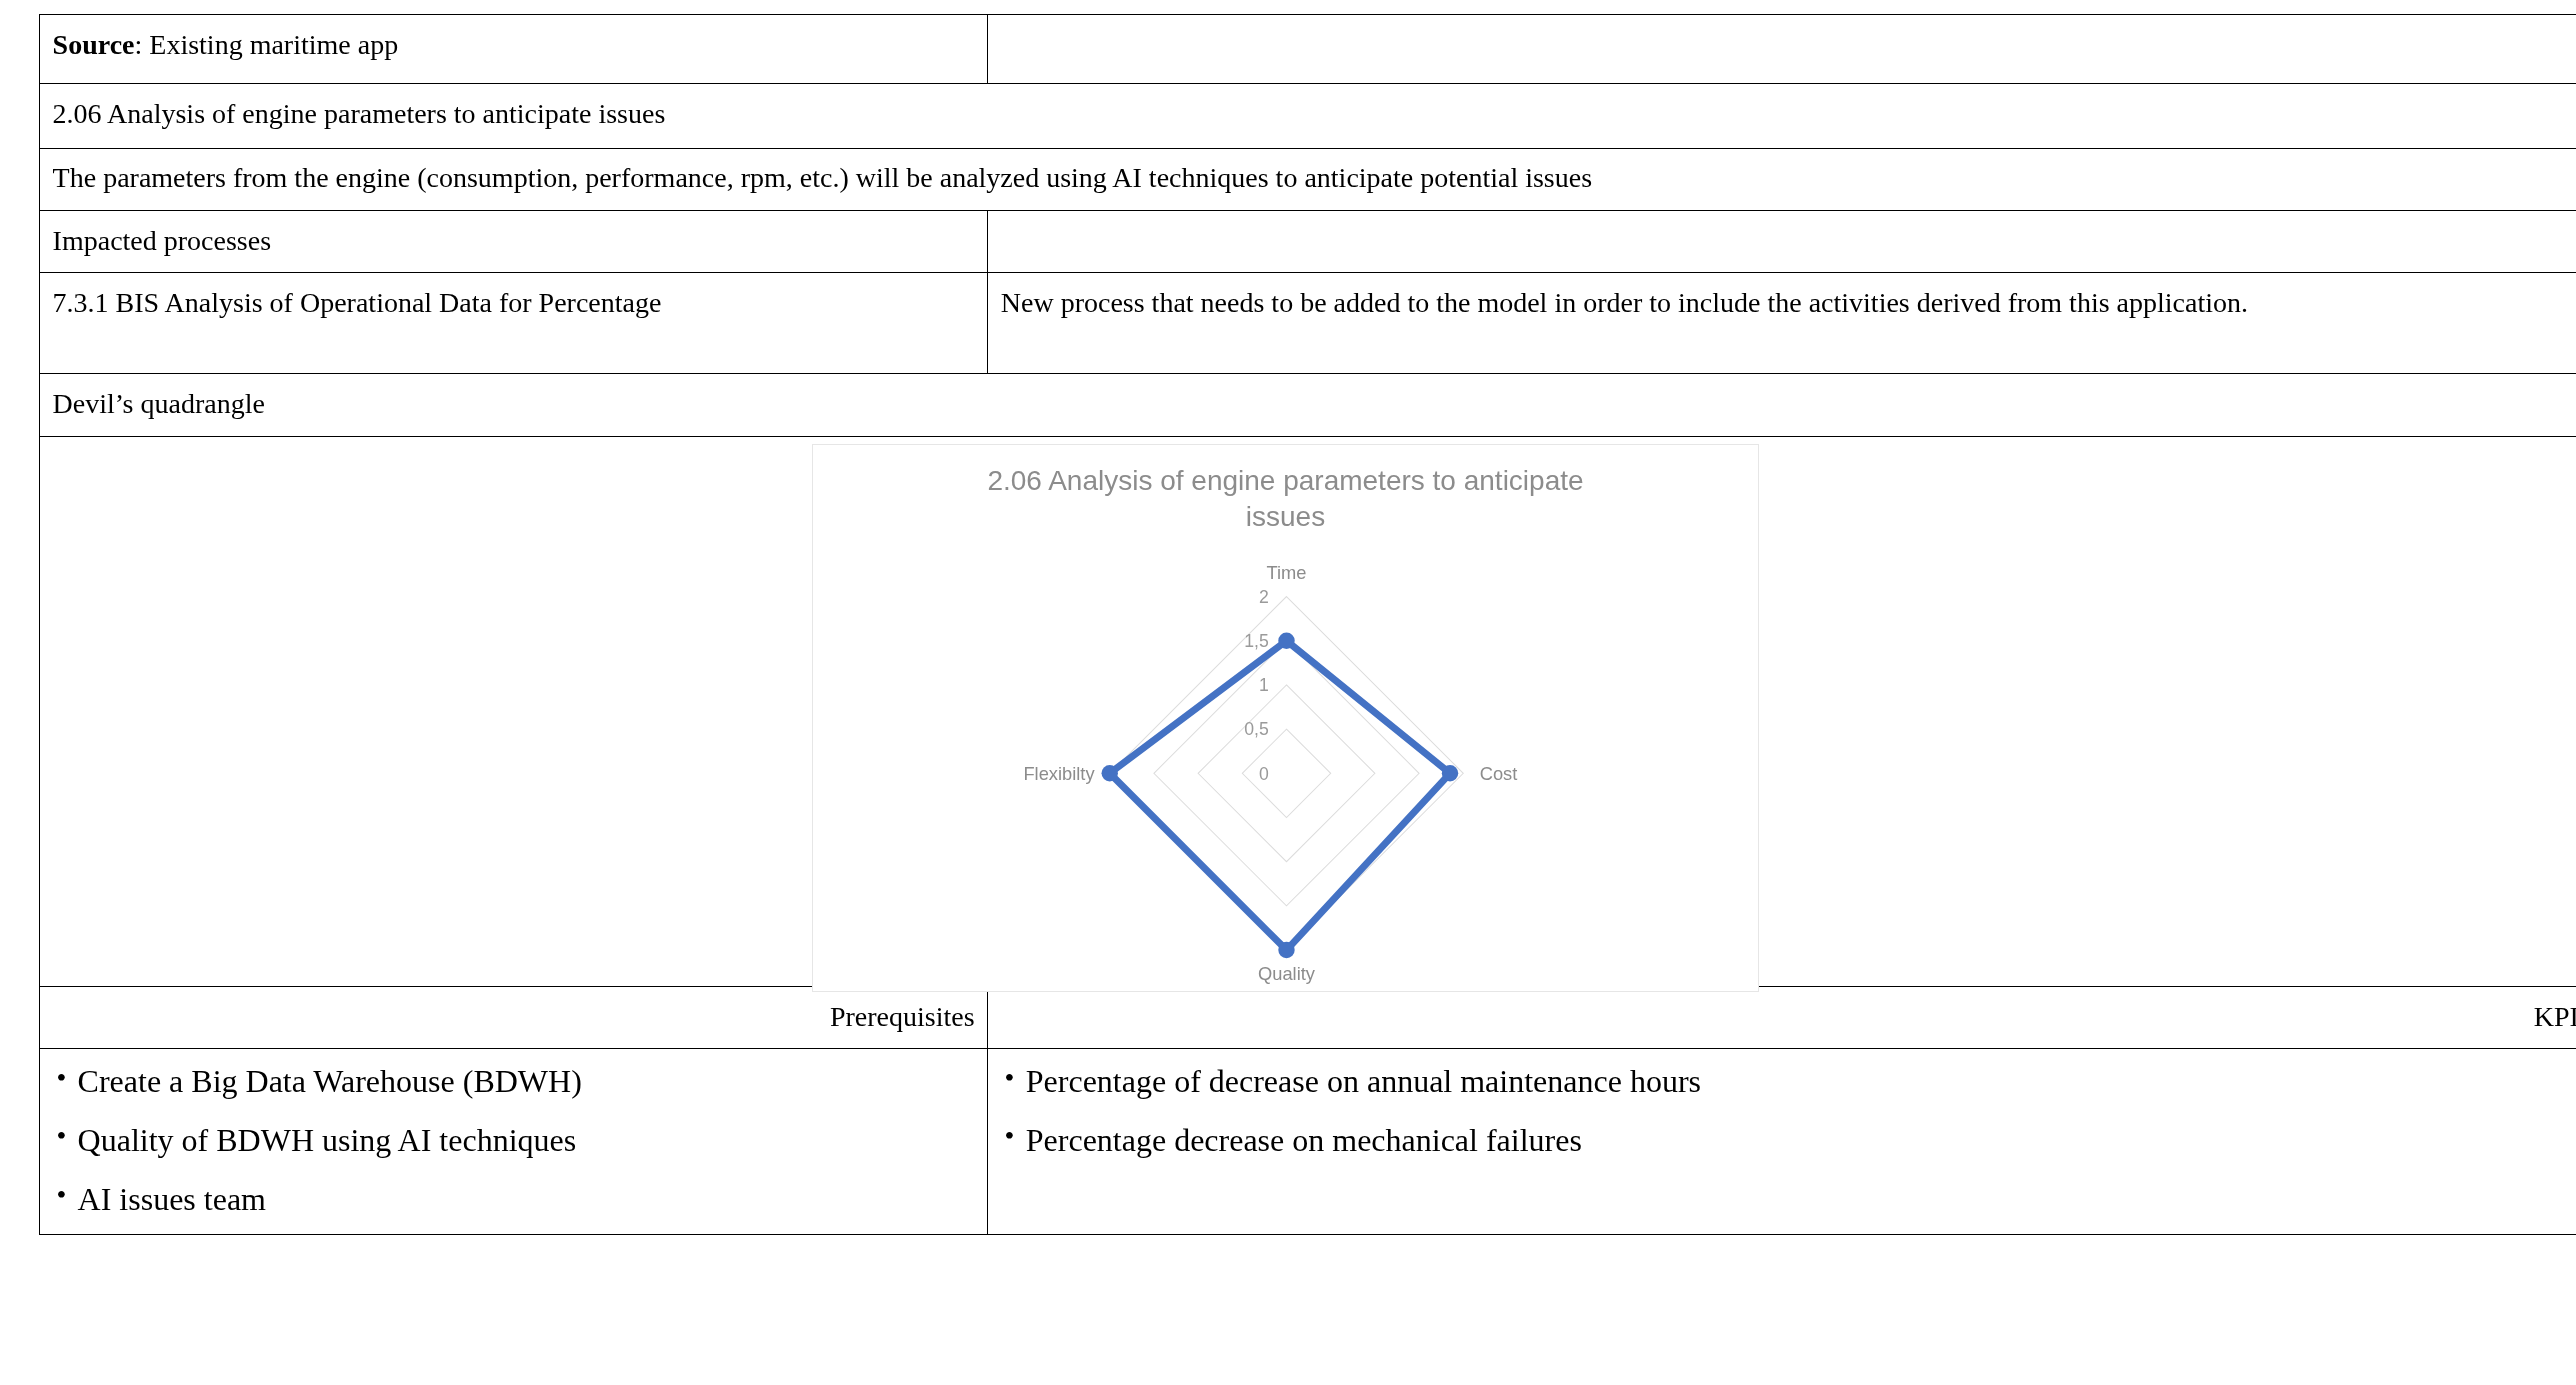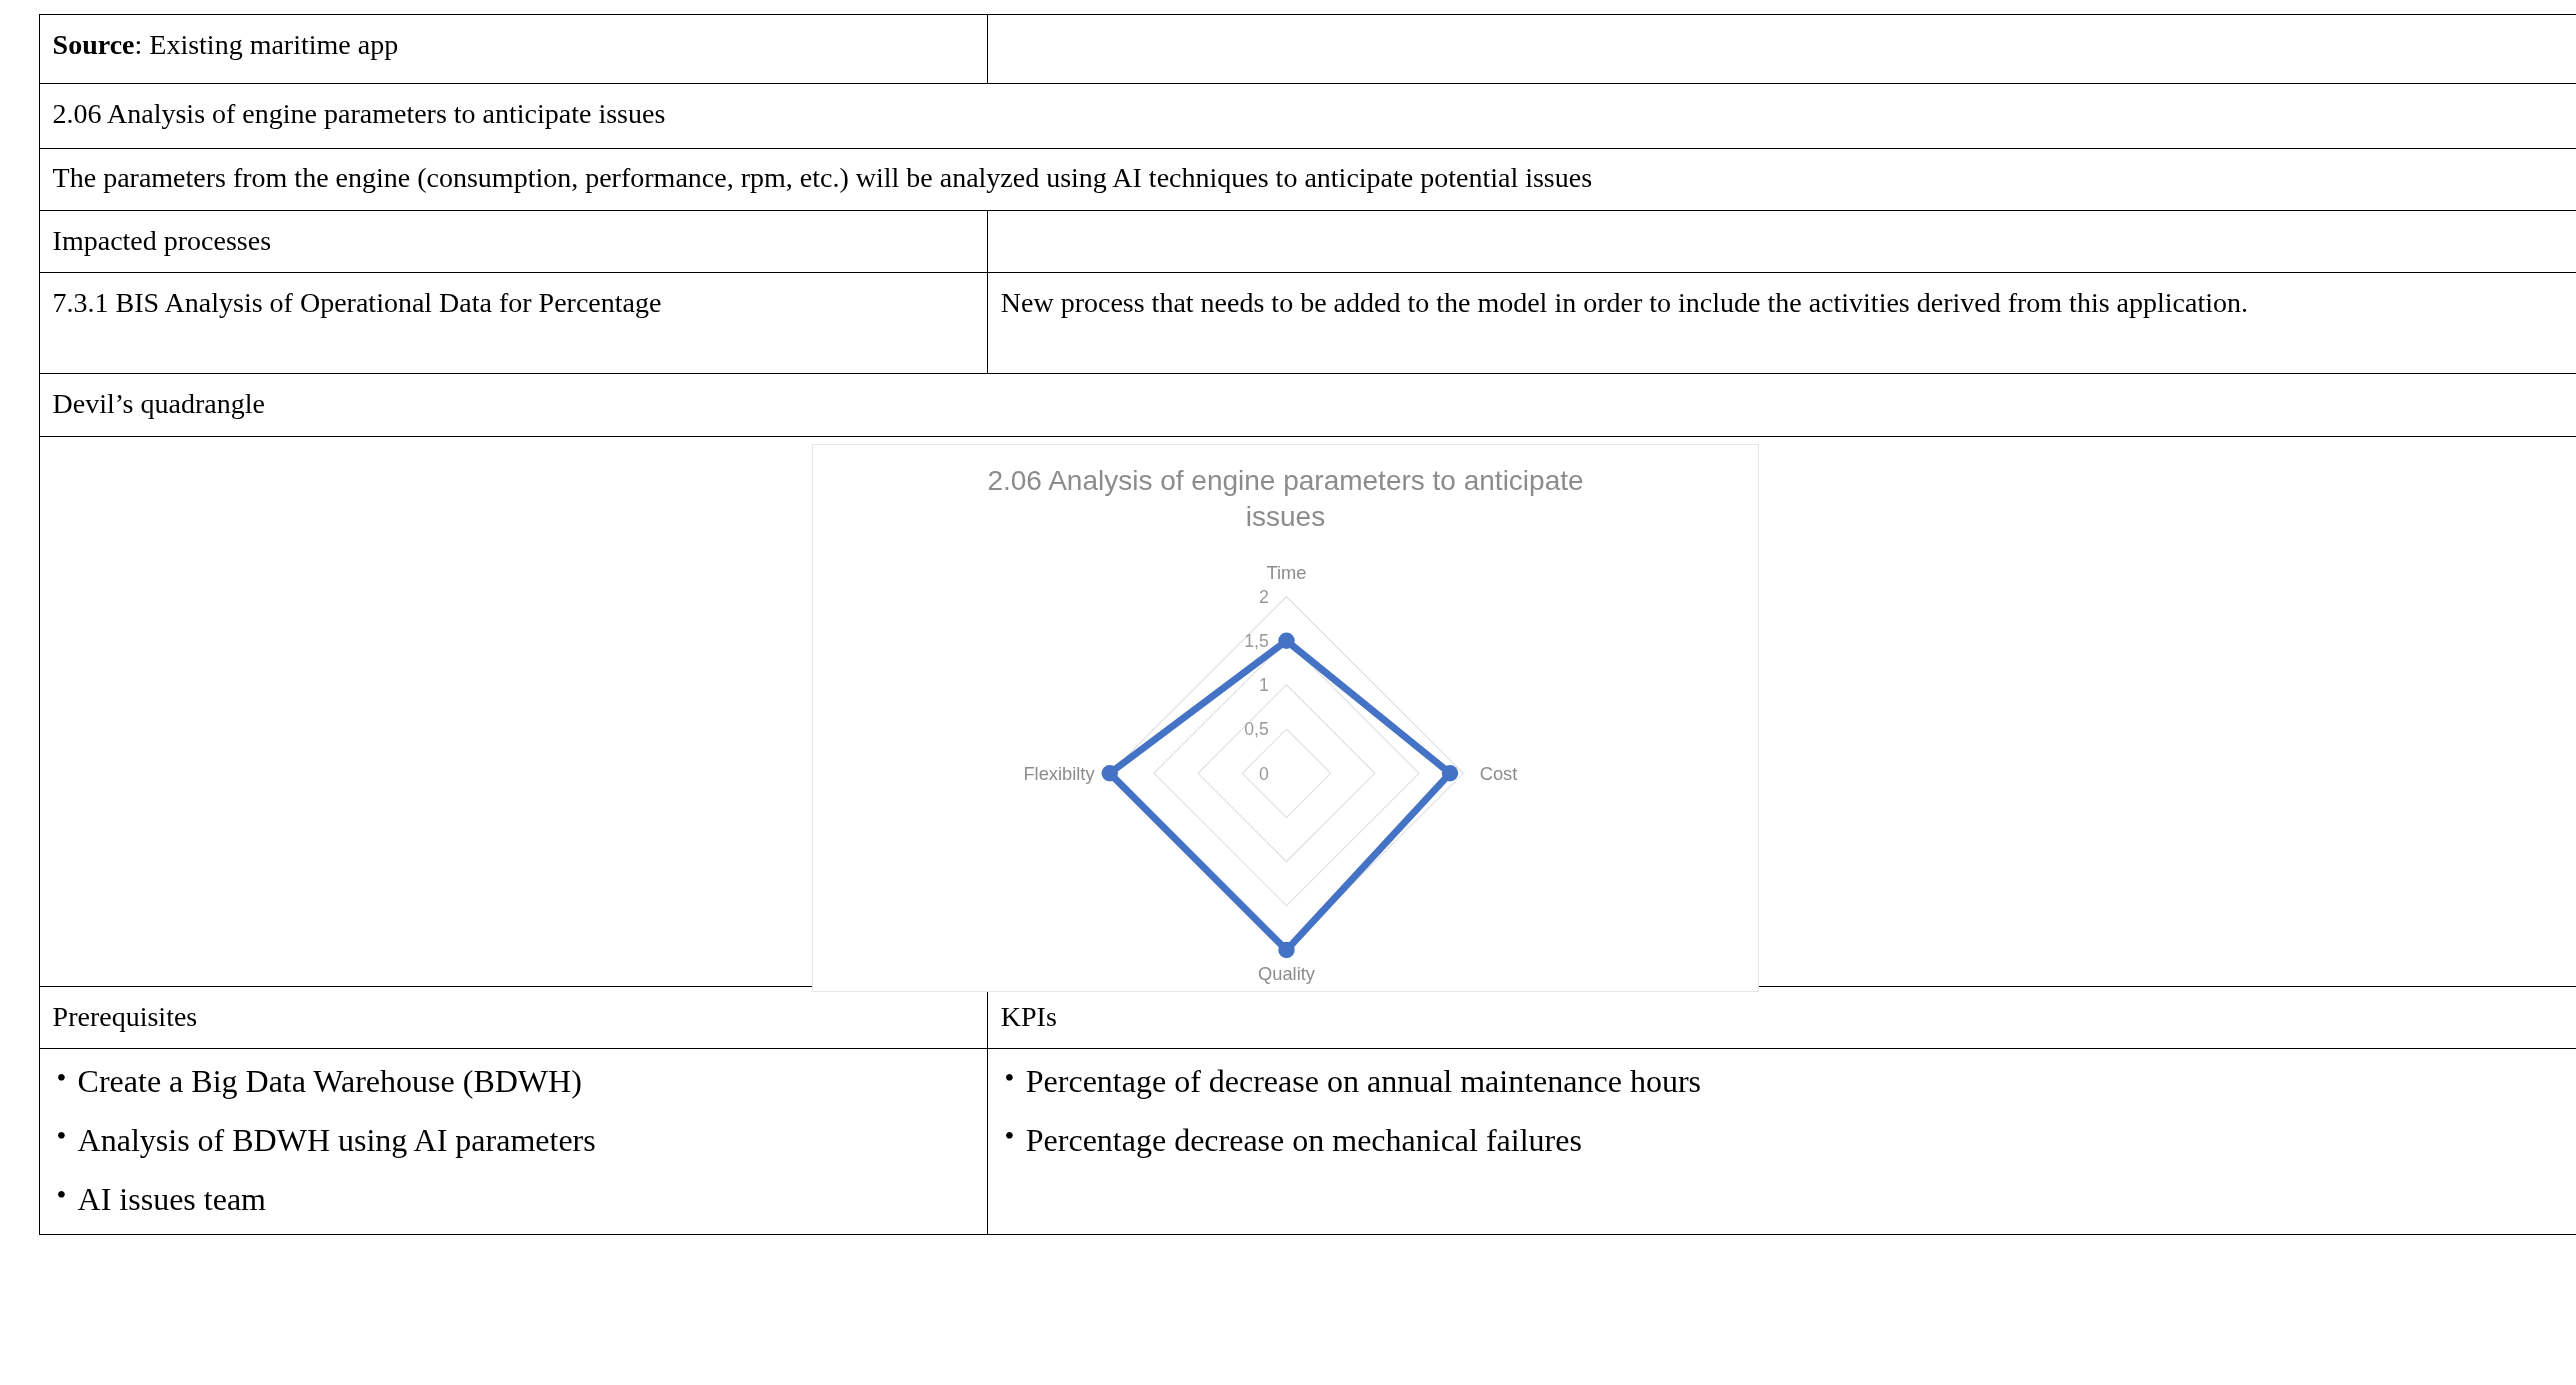--- a/index.html
+++ b/index.html
@@ -47,21 +47,21 @@
   td.bold, .bold { font-weight: bold; }
   .lead-bold { font-weight: bold; }
   td.blank { border: none; }
 
   td.row-source   { height: 49px; }
   td.row-title    { height: 45px; }
   td.row-desc     { height: 30px; }
   td.row-impacted { height: 42px; }
   td.row-proc     { height: 81px; }
   td.row-devil    { height: 43px; }
-  td.row-headkpi  { height: 40px; }
+  td.row-headkpi  { height: 40px; text-align: right; }
   td.row-bullets  { height: 145px; }
 
   .bullets {
     margin: 0;
     padding: 0;
     list-style: none;
   }
   .bullets li {
     position: relative;
     padding-left: 25px;
@@ -207,21 +207,21 @@
 
       <tr>
         <td class="c-left bold row-headkpi">Prerequisites</td>
         <td class="c-right bold row-headkpi">KPIs</td>
       </tr>
 
       <tr>
         <td class="c-left row-bullets">
           <ul class="bullets">
             <li>Create a Big Data Warehouse (BDWH)</li>
-            <li>Analysis of BDWH using AI parameters</li>
+            <li>Quality of BDWH using AI techniques</li>
             <li>AI issues team</li>
           </ul>
         </td>
         <td class="c-right row-bullets">
           <ul class="bullets">
             <li>Percentage of decrease on annual maintenance hours</li>
             <li>Percentage decrease on mechanical failures</li>
           </ul>
         </td>
       </tr>

